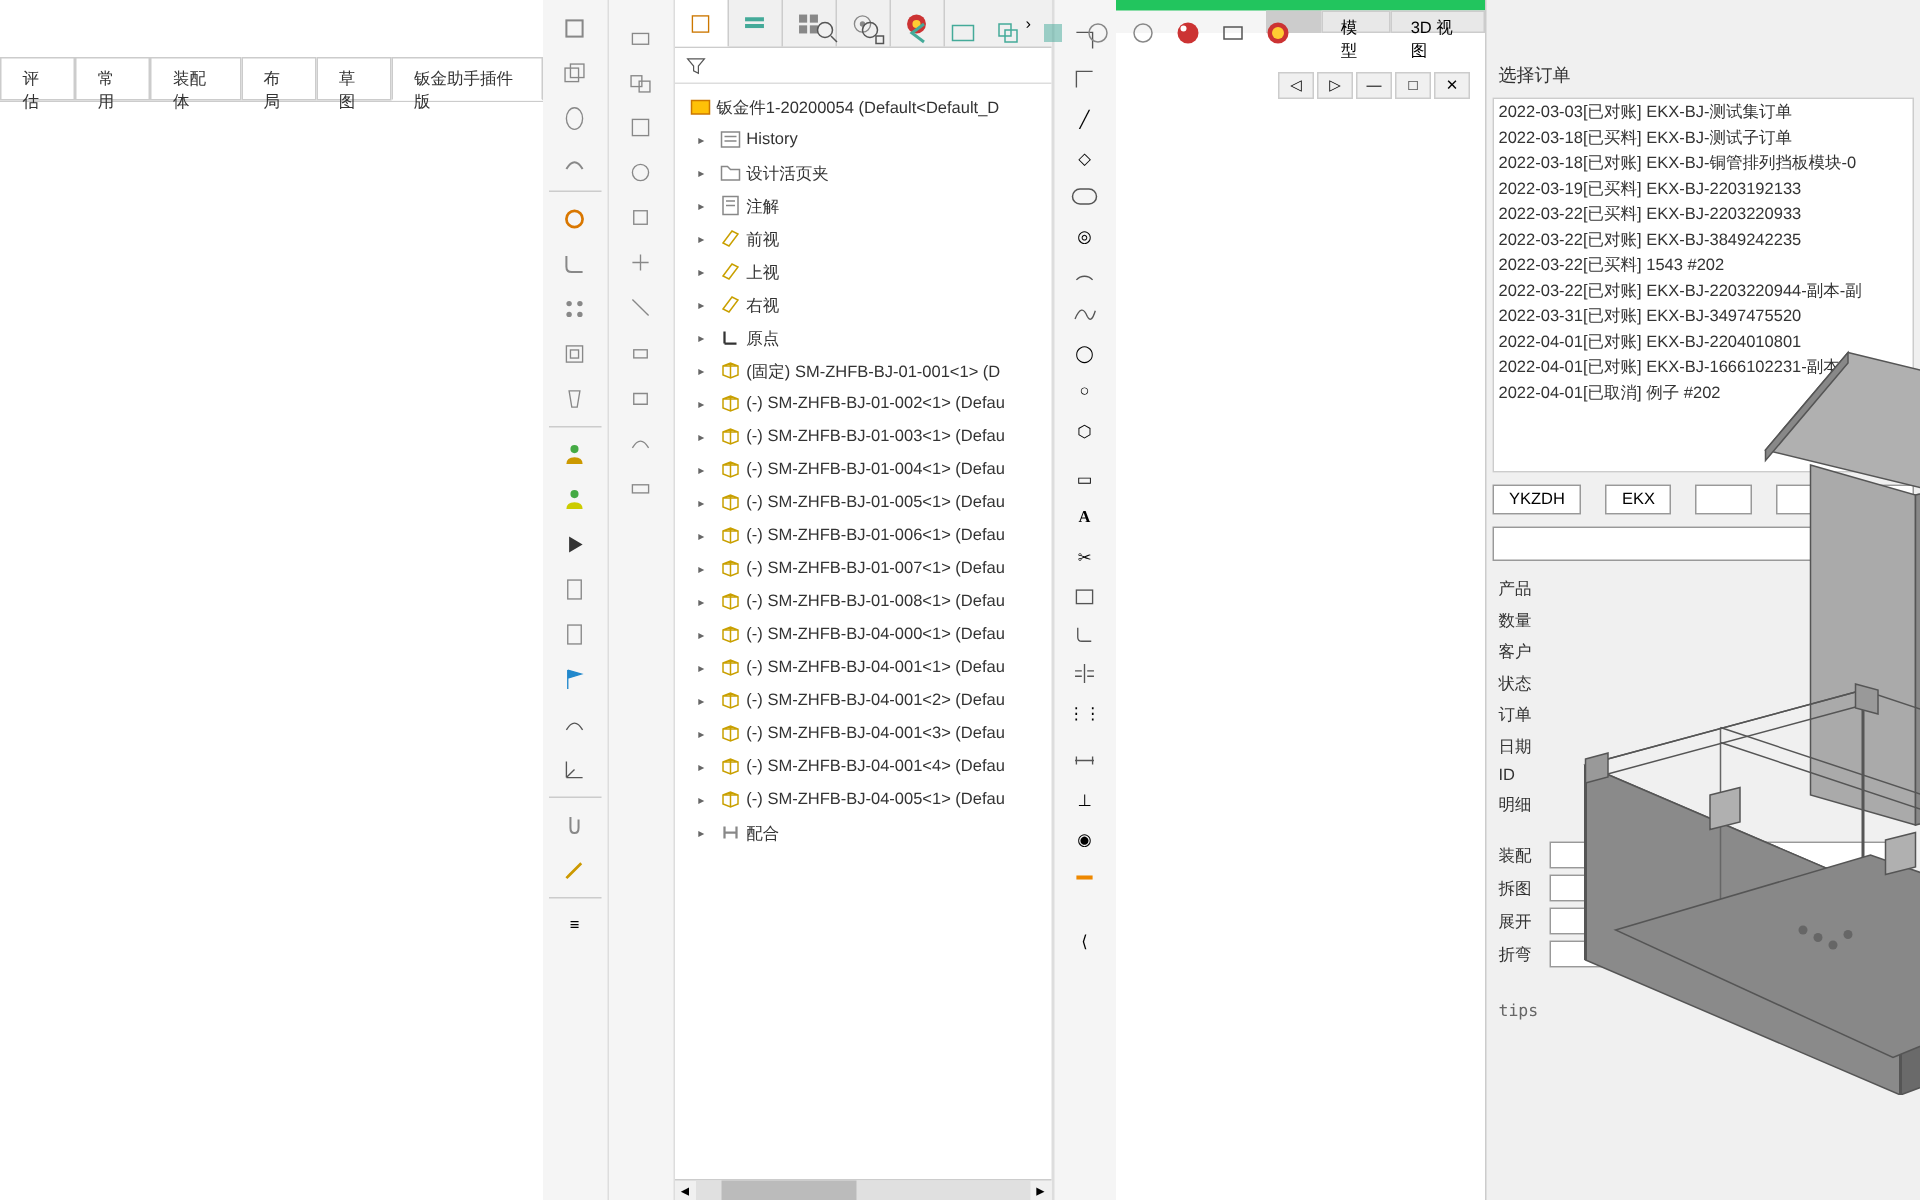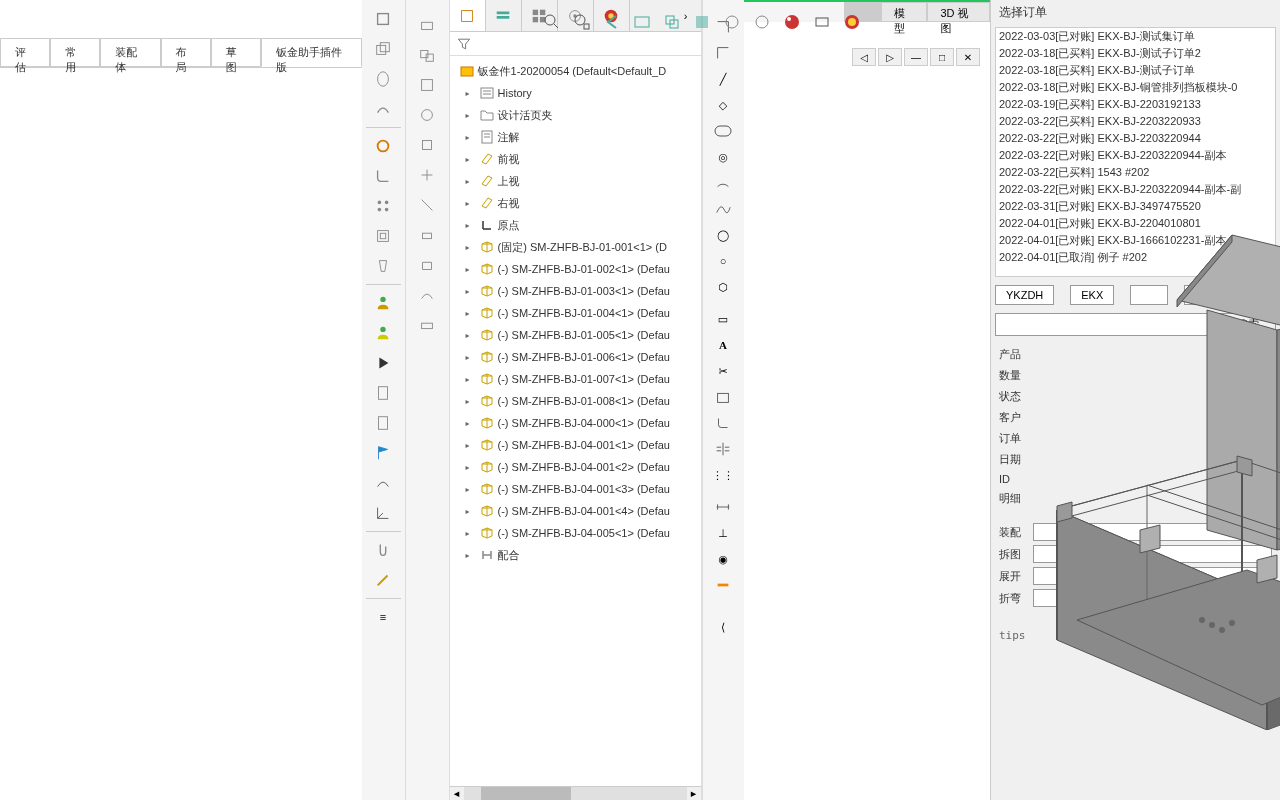--- a/index.html
+++ b/index.html
@@ -27,23 +27,23 @@
     .tree-item { display: flex; align-items: center; padding: 3px 4px; white-space: nowrap; cursor: pointer; }
     .tree-expand { width: 10px; color: #666; font-size: 8px; }
     .tree-icon { width: 16px; height: 16px; margin: 0 3px; }
     .tree-label { color: #333; }
     .scroll-h { height: 14px; background: #f0f0f0; border-top: 1px solid #ccc; display: flex; }
     .viewport { flex: 1; background: linear-gradient(180deg, #ffffff 0%, #f8f8f8 100%); position: relative; }
     .view-toolbar { position: absolute; top: 10px; left: 50%; transform: translateX(-50%); display: flex; gap: 6px; }
     .view-icon { width: 24px; height: 24px; display: flex; align-items: center; justify-content: center; cursor: pointer; }
     .right-toolbar { width: 42px; background: #f5f5f5; border-left: 1px solid #ddd; display: flex; flex-direction: column; padding-top: 14px; align-items: center; }
     .right-tool { width: 26px; height: 24px; margin: 1px 0; display: flex; align-items: center; justify-content: center; cursor: pointer; }
-    .bottom-tabs { height: 22px; display: flex; background: #f5f5f5; border-top: 2px solid #22c55e; padding-left: 100px; }
+    .bottom-tabs { height: 22px; display: flex; background: #f5f5f5; border-top: 7px solid #22c55e; padding-left: 100px; }
     .btab { padding: 3px 12px; border: 1px solid #ccc; background: #e8e8e8; cursor: pointer; font-size: 11px; }
-    .order-title { padding: 4px 8px; font-size: 12px; color: #333; }
+    .order-title { padding: 4px 8px; font-size: 12px; color: #333; margin-top: 38px; }
     .order-list { background: #fff; border: 1px solid #ccc; margin: 2px 4px; height: 250px; overflow: auto; font-family: "SimSun", monospace; font-size: 11px; }
     .order-row { padding: 1px 3px; white-space: nowrap; cursor: pointer; }
     .order-date { color: #333; }
     .order-status { color: #333; }
     .order-code { color: #333; }
     .button-row { display: flex; gap: 16px; padding: 6px 4px; }
     .tag-btn { padding: 3px 10px; background: #fff; border: 1px solid #999; cursor: pointer; font-size: 11px; }
     .search-row { display: flex; gap: 4px; padding: 2px 4px; text-decoration: underline; }
     .search-input { flex: 1; border: 1px solid #999; padding: 2px 4px; }
     .search-btn { padding: 3px 16px; background: #f0f0f0; border: 1px solid #999; cursor: pointer; }
@@ -633,27 +633,25 @@
     <div style="width:40px;background:#ccc;"></div>
     <div class="btab">模型</div>
     <div class="btab">3D 视图</div>
   </div>
 </div>
 
 <div class="side-panel">
   <div class="order-title">选择订单</div>
   <div class="order-list" id="order-list">
       <div class="order-row"><span class="order-date">2022-03-03</span><span class="order-status">[已对账]</span> <span class="order-code">EKX-BJ-测试集订单</span></div>
-      <div class="order-row"><span class="order-date">2022-03-18</span><span class="order-status">[已买料]</span> <span class="order-code">EKX-BJ-测试子订单2</span></div>
       <div class="order-row"><span class="order-date">2022-03-18</span><span class="order-status">[已买料]</span> <span class="order-code">EKX-BJ-测试子订单</span></div>
       <div class="order-row"><span class="order-date">2022-03-18</span><span class="order-status">[已对账]</span> <span class="order-code">EKX-BJ-铜管排列挡板模块-0</span></div>
       <div class="order-row"><span class="order-date">2022-03-19</span><span class="order-status">[已买料]</span> <span class="order-code">EKX-BJ-2203192133</span></div>
       <div class="order-row"><span class="order-date">2022-03-22</span><span class="order-status">[已买料]</span> <span class="order-code">EKX-BJ-2203220933</span></div>
-      <div class="order-row"><span class="order-date">2022-03-22</span><span class="order-status">[已对账]</span> <span class="order-code">EKX-BJ-2203220944</span></div>
-      <div class="order-row"><span class="order-date">2022-03-22</span><span class="order-status">[已对账]</span> <span class="order-code">EKX-BJ-2203220944-副本</span></div>
+      <div class="order-row"><span class="order-date">2022-03-22</span><span class="order-status">[已对账]</span> <span class="order-code">EKX-BJ-3849242235</span></div>
       <div class="order-row"><span class="order-date">2022-03-22</span><span class="order-status">[已买料]</span> <span class="order-code">1543                 #202</span></div>
       <div class="order-row"><span class="order-date">2022-03-22</span><span class="order-status">[已对账]</span> <span class="order-code">EKX-BJ-2203220944-副本-副</span></div>
       <div class="order-row"><span class="order-date">2022-03-31</span><span class="order-status">[已对账]</span> <span class="order-code">EKX-BJ-3497475520</span></div>
       <div class="order-row"><span class="order-date">2022-04-01</span><span class="order-status">[已对账]</span> <span class="order-code">EKX-BJ-2204010801</span></div>
       <div class="order-row"><span class="order-date">2022-04-01</span><span class="order-status">[已对账]</span> <span class="order-code">EKX-BJ-1666102231-副本</span></div>
       <div class="order-row"><span class="order-date">2022-04-01</span><span class="order-status">[已取消]</span> <span class="order-code">例子                 #202</span></div>
     </div>
   <div class="button-row">
     <button class="tag-btn">YKZDH</button>
     <button class="tag-btn">EKX</button>
@@ -661,22 +659,22 @@
     <button class="tag-btn" style="width:40px;"></button>
     <button class="tag-btn" style="width:40px;"></button>
   </div>
   <div class="search-row">
     <input class="search-input" style="">
     <button class="search-btn">搜索</button>
   </div>
   <div class="info-section" id="info-rows">
       <div class="info-row">产品</div>
       <div class="info-row">数量</div>
+      <div class="info-row">客户</div>
       <div class="info-row">状态</div>
-      <div class="info-row">客户</div>
       <div class="info-row">订单</div>
       <div class="info-row">日期</div>
       <div class="info-row">ID</div>
       <div class="info-row">明细</div>
     </div>
   <div class="config-section" id="config-rows">
       <div class="config-row">
         <span class="config-label">装配</span>
         <div class="config-value"></div>
       </div>

